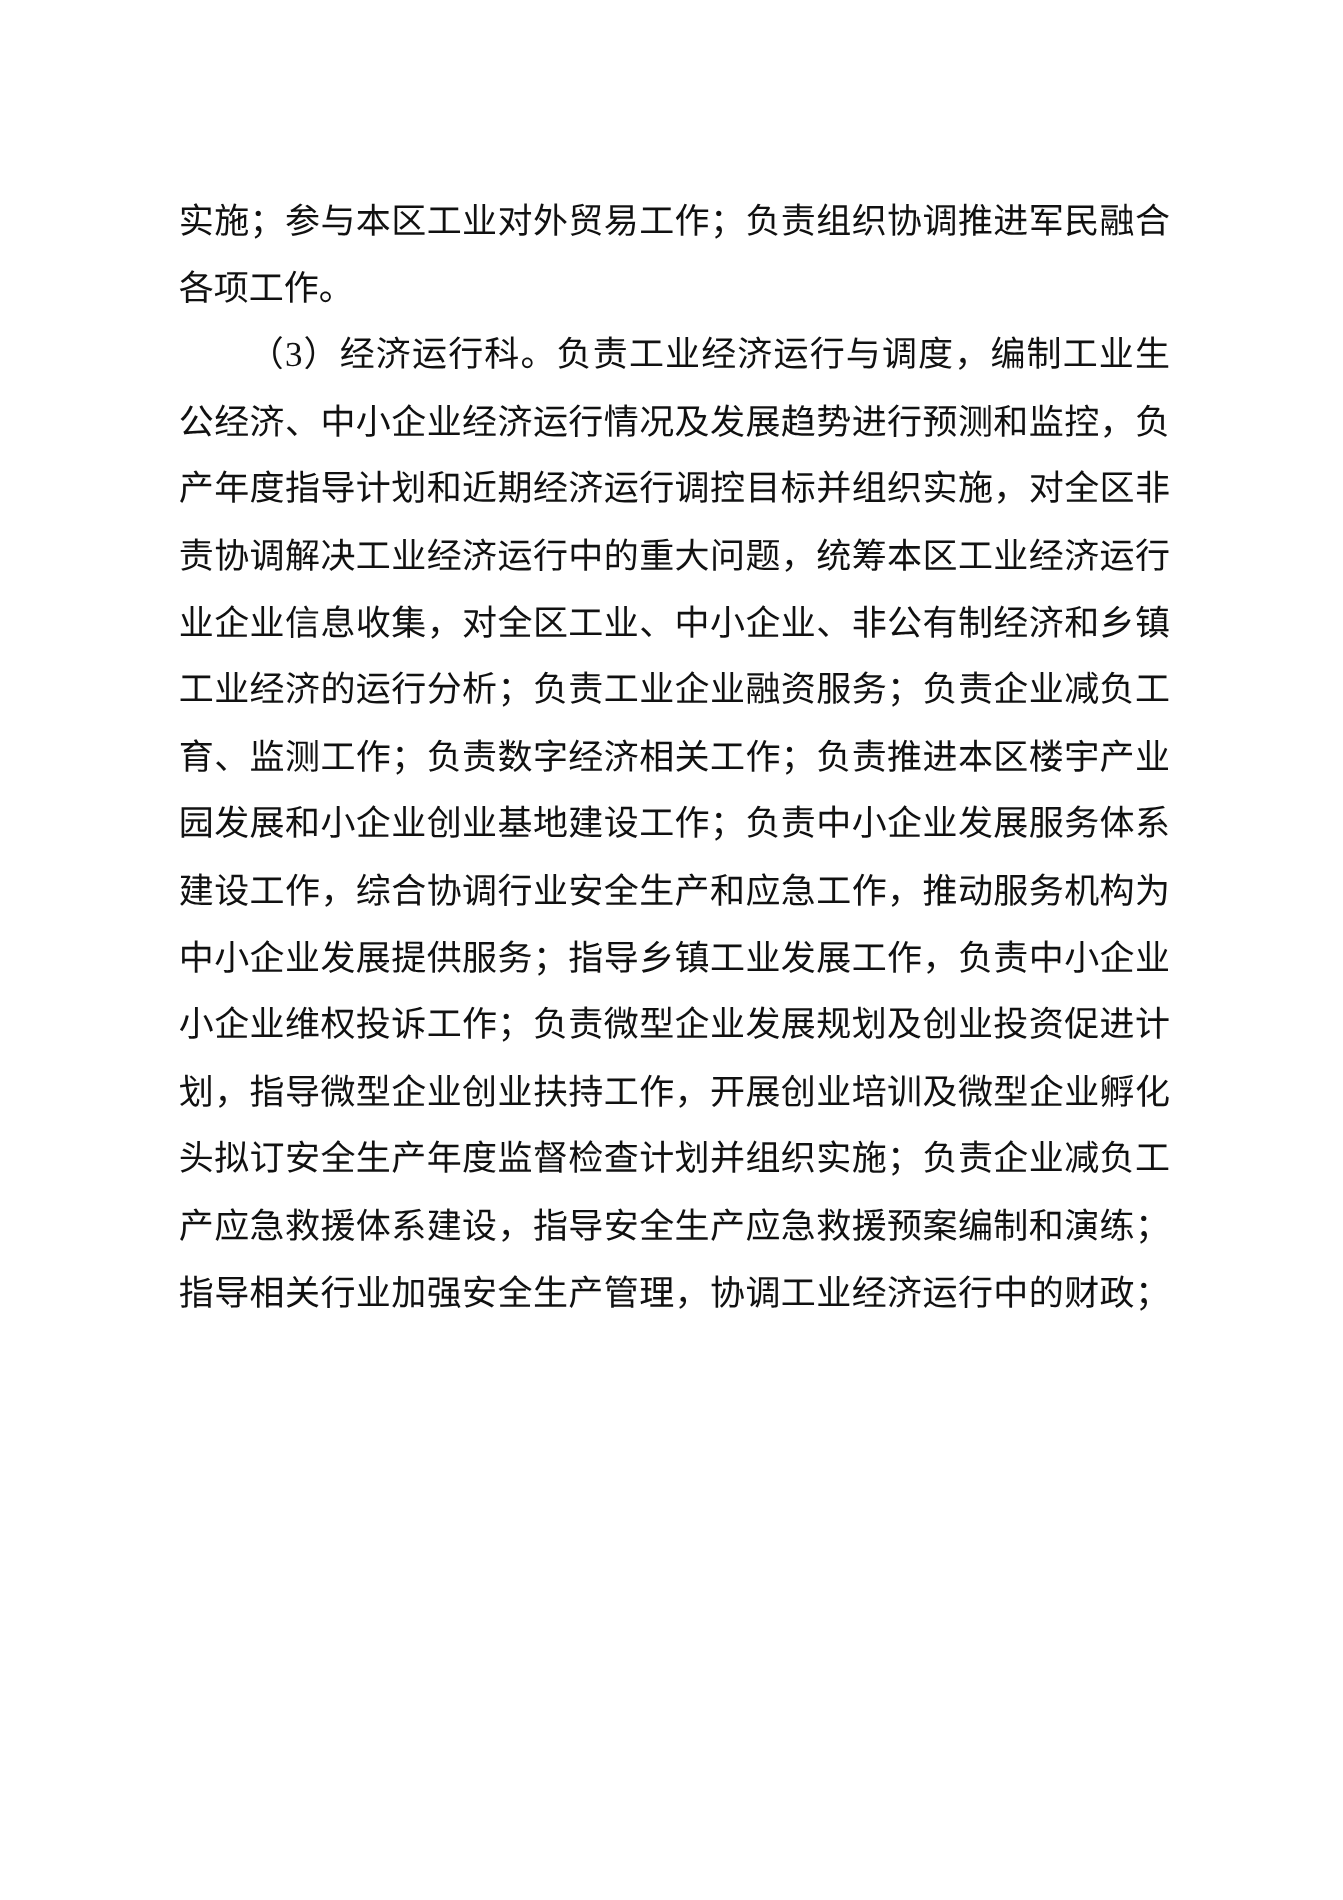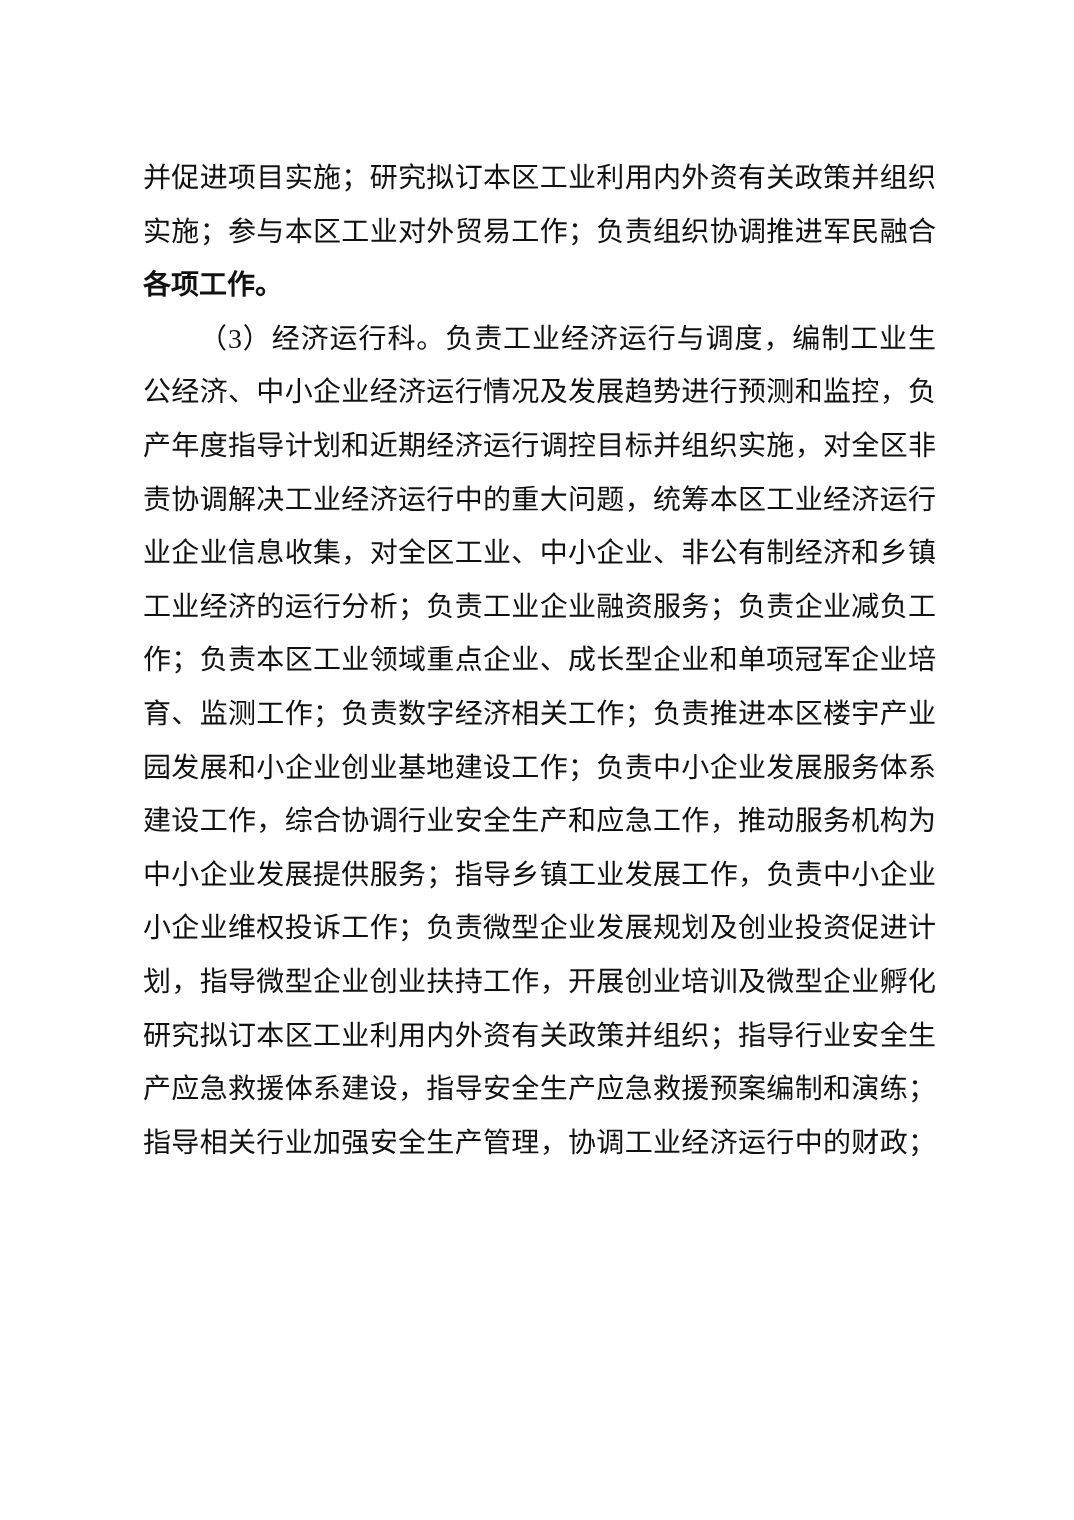--- a/index.html
+++ b/index.html
@@ -34,50 +34,47 @@
     color: #111111;
   }
   .text-line.justify {
     white-space: normal;
     text-align: justify;
     text-align-last: justify;
   }
   .text-line.no-justify {
     text-align: left;
     text-align-last: left;
-    font-weight: bold;
   }
   .text-line.indent {
     text-indent: 2em;
   }
 </style>
 </head>
 <body>
 
 <main class="page">
   <div id="doc-body">
       <div class="paragraph">
-        <div class="text-line justify">并促进项目实施；研究拟订本区工业利用内外资有关政策并组织</div>
         <div class="text-line justify">实施；参与本区工业对外贸易工作；负责组织协调推进军民融合</div>
         <div class="text-line no-justify">各项工作。</div>
       </div>
       <div class="paragraph">
         <div class="text-line justify indent">（3）经济运行科。负责工业经济运行与调度，编制工业生</div>
         <div class="text-line justify">公经济、中小企业经济运行情况及发展趋势进行预测和监控，负</div>
         <div class="text-line justify">产年度指导计划和近期经济运行调控目标并组织实施，对全区非</div>
         <div class="text-line justify">责协调解决工业经济运行中的重大问题，统筹本区工业经济运行</div>
         <div class="text-line justify">业企业信息收集，对全区工业、中小企业、非公有制经济和乡镇</div>
         <div class="text-line justify">工业经济的运行分析；负责工业企业融资服务；负责企业减负工</div>
-        <div class="text-line justify">作；负责本区工业领域重点企业、成长型企业和单项冠军企业培</div>
         <div class="text-line justify">育、监测工作；负责数字经济相关工作；负责推进本区楼宇产业</div>
         <div class="text-line justify">园发展和小企业创业基地建设工作；负责中小企业发展服务体系</div>
         <div class="text-line justify">建设工作，综合协调行业安全生产和应急工作，推动服务机构为</div>
         <div class="text-line justify">中小企业发展提供服务；指导乡镇工业发展工作，负责中小企业</div>
         <div class="text-line justify">小企业维权投诉工作；负责微型企业发展规划及创业投资促进计</div>
         <div class="text-line justify">划，指导微型企业创业扶持工作，开展创业培训及微型企业孵化</div>
       </div>
       <div class="paragraph">
-        <div class="text-line justify">研究拟订本区工业利用内外资有关政策并组织；指导行业安全生</div>
+        <div class="text-line justify">头拟订安全生产年度监督检查计划并组织实施；负责企业减负工</div>
         <div class="text-line justify">产应急救援体系建设，指导安全生产应急救援预案编制和演练；</div>
         <div class="text-line justify">指导相关行业加强安全生产管理，协调工业经济运行中的财政；</div>
       </div>
     </div>
 </main>
 
 </body></html>

